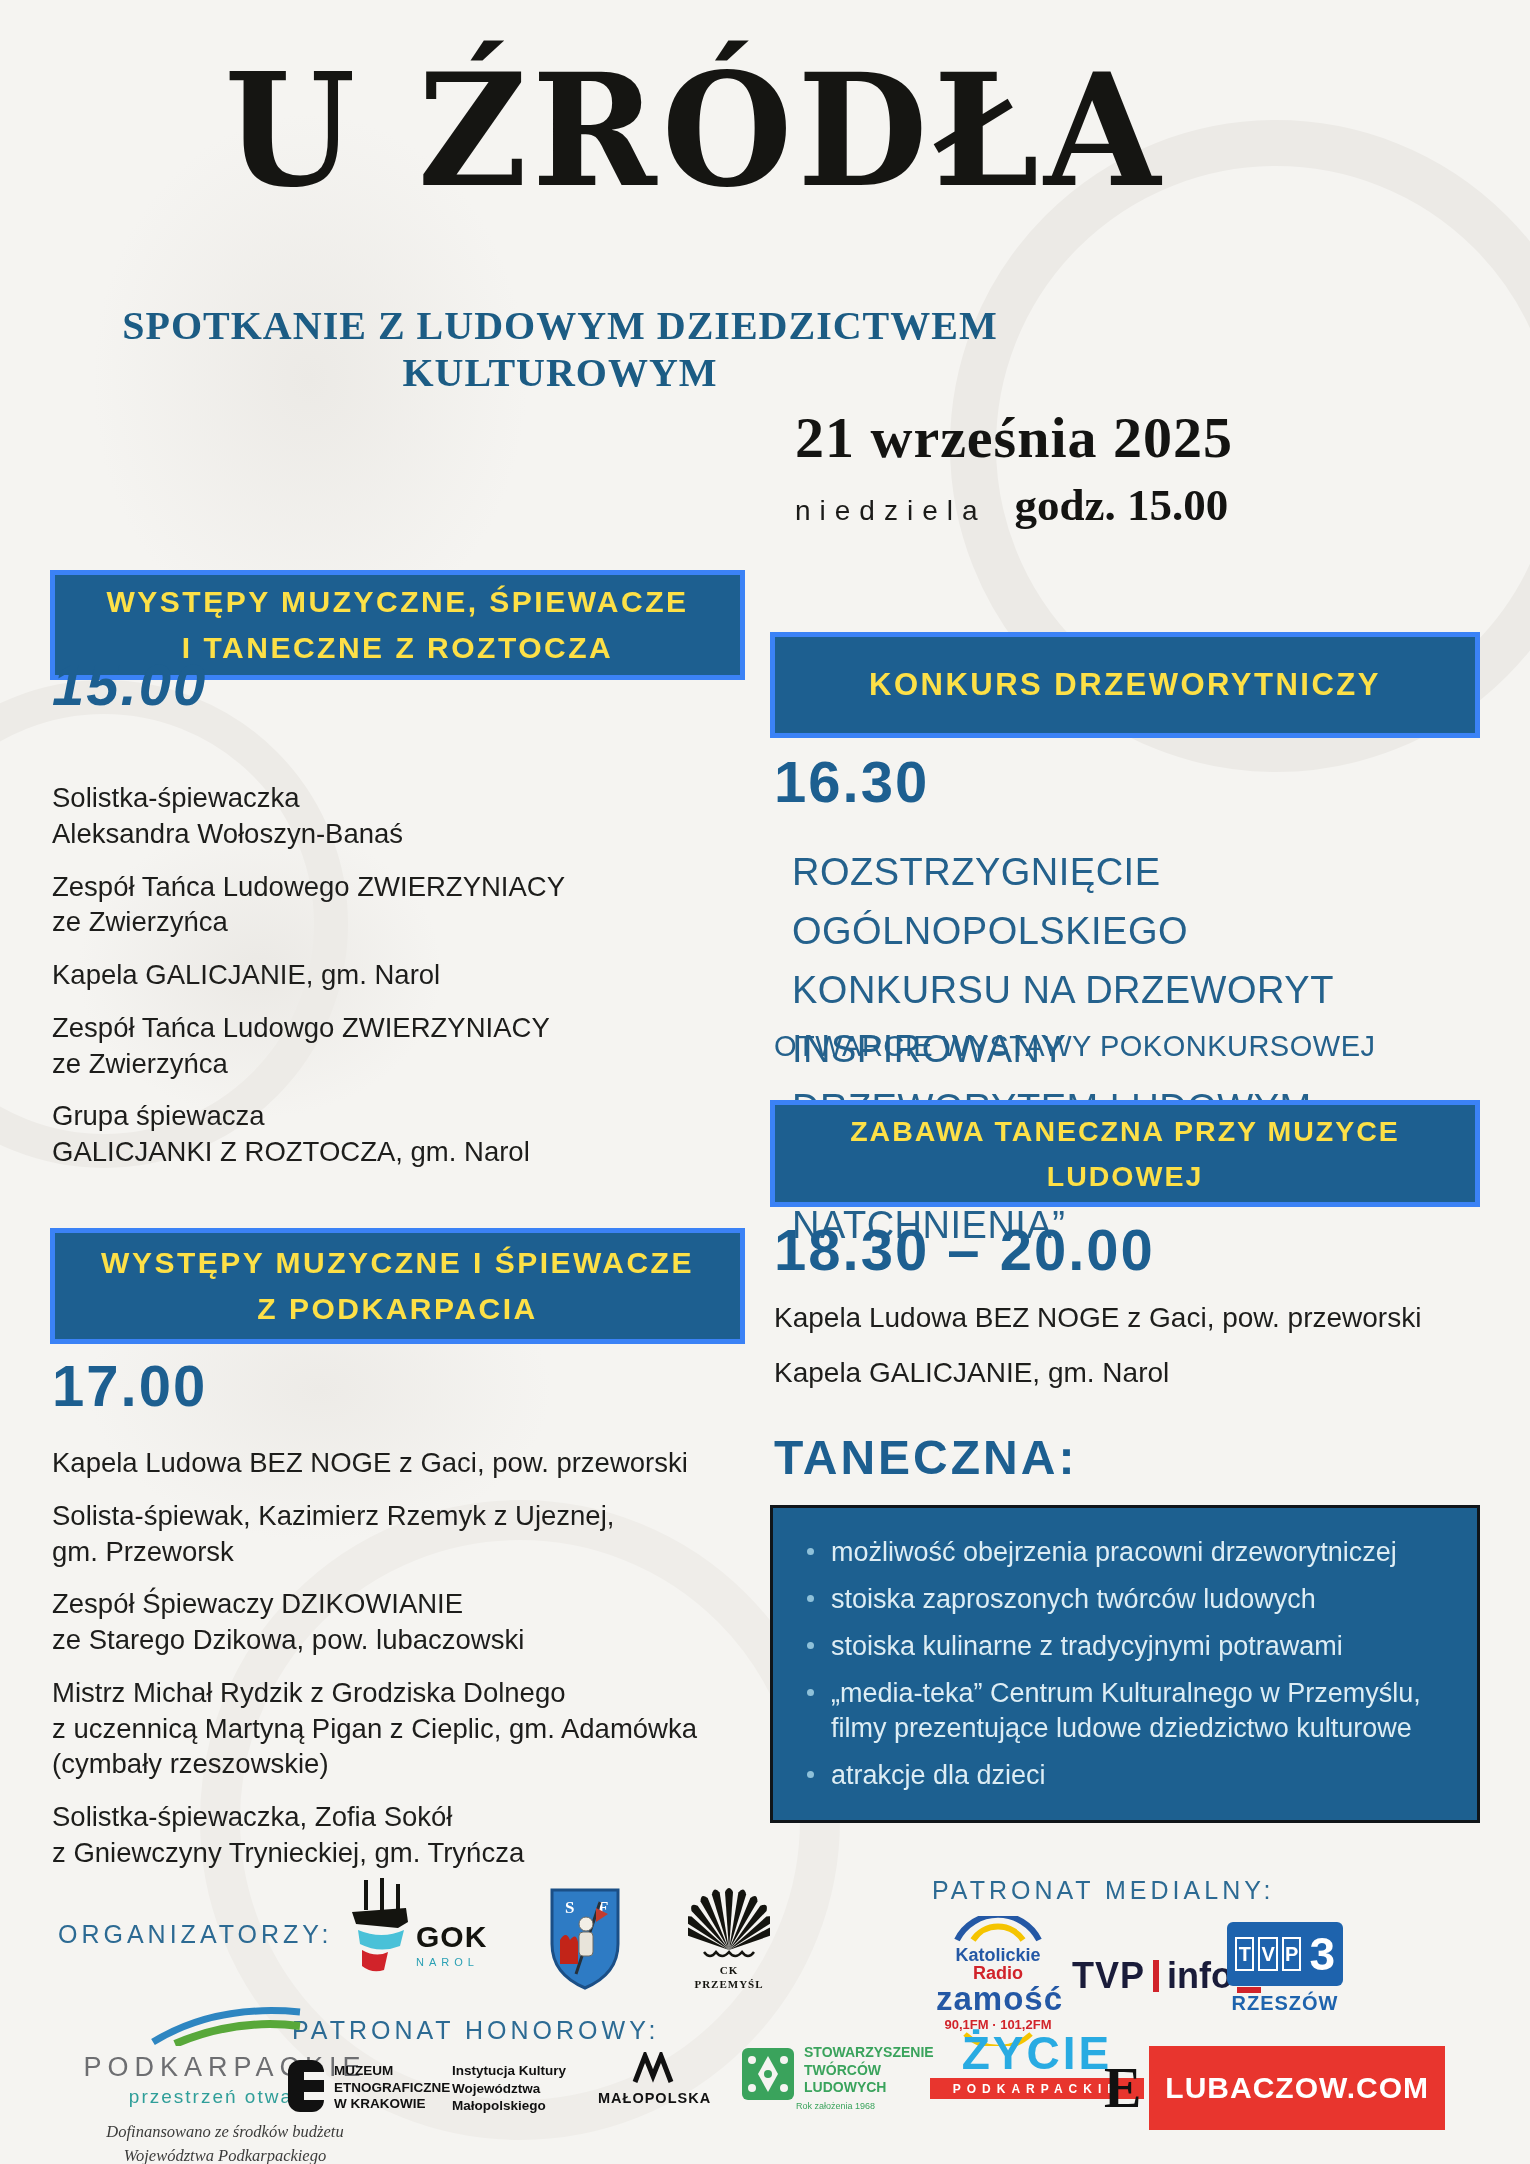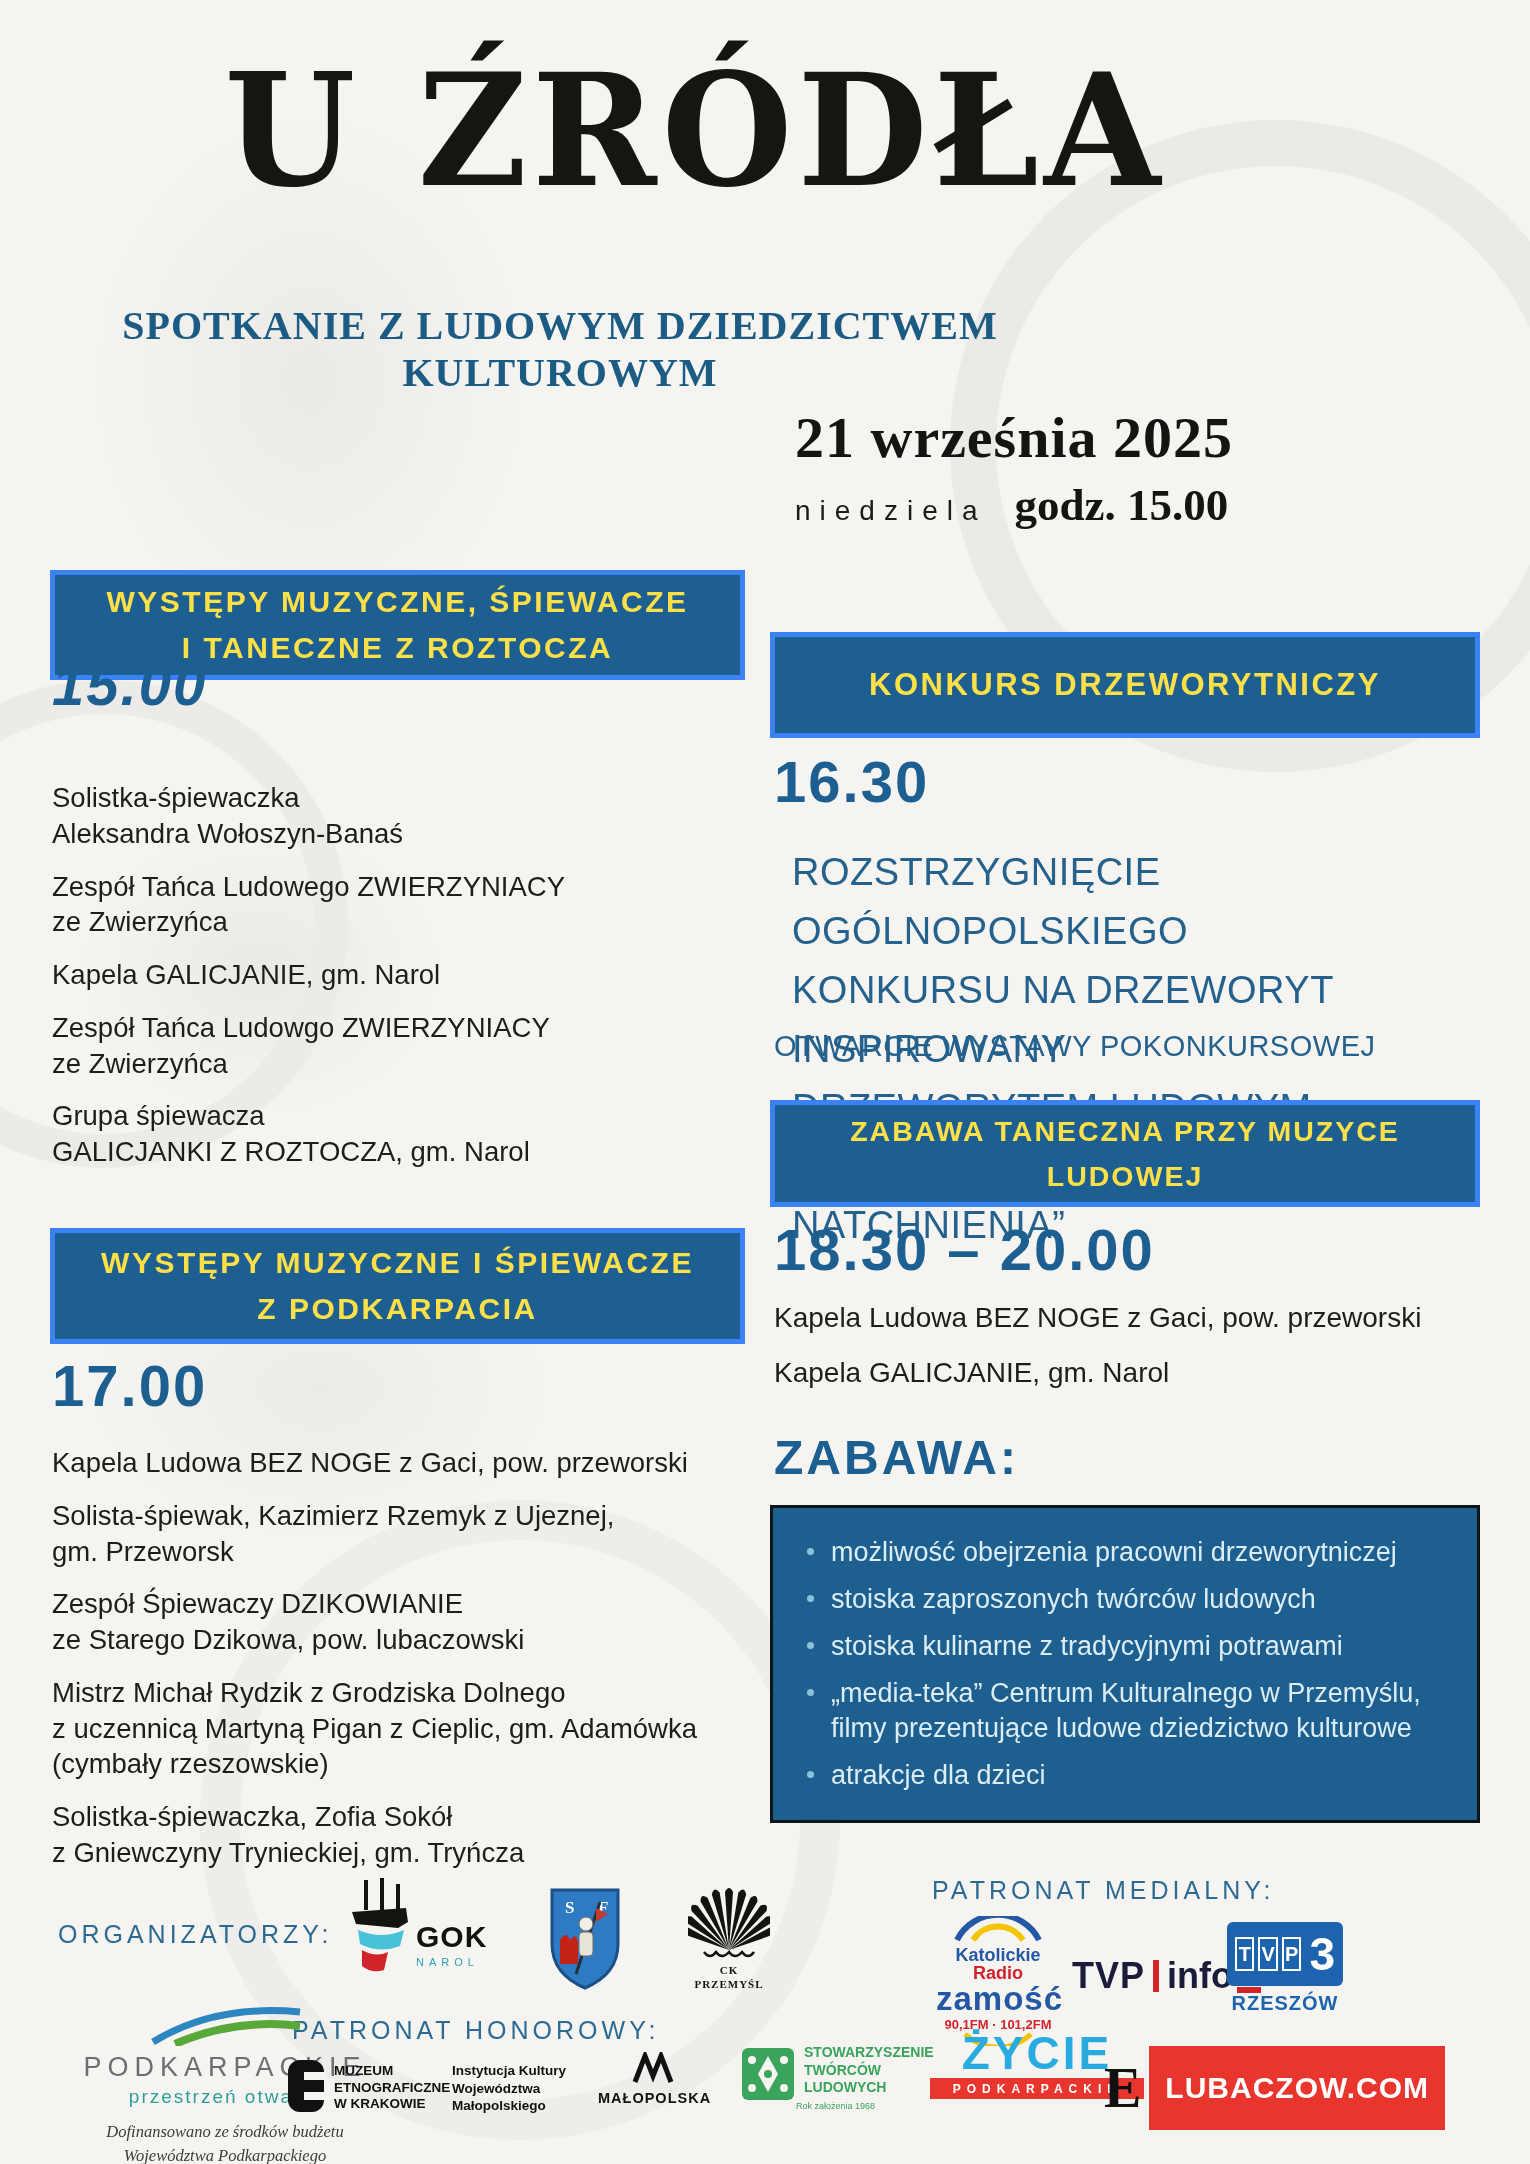--- a/index.html
+++ b/index.html
@@ -215,21 +215,21 @@
 PN. „DRZEWORYT – ŹRÓDŁO NATCHNIENIA”</div>
   <div class="konkurs-note">OTWARCIE WYSTAWY POKONKURSOWEJ</div>
 
   <div class="banner banner-zabawa">ZABAWA TANECZNA PRZY MUZYCE LUDOWEJ</div>
   <div class="time time-1830">18.30 – 20.00</div>
   <div class="zabawa-list">
       <div class="zabawa-item">Kapela Ludowa BEZ NOGE z Gaci, pow. przeworski</div>
       <div class="zabawa-item">Kapela GALICJANIE, gm. Narol</div>
     </div>
 
-  <div class="ponadto-h">ZABAWA:</div>
+  <div class="ponadto-h">TANECZNA:</div>
   <div class="ponadto-box">
       <div class="ponadto-item">możliwość obejrzenia pracowni drzeworytniczej</div>
       <div class="ponadto-item">stoiska zaproszonych twórców ludowych</div>
       <div class="ponadto-item">stoiska kulinarne z tradycyjnymi potrawami</div>
       <div class="ponadto-item">„media-teka” Centrum Kulturalnego w Przemyślu,
 filmy prezentujące ludowe dziedzictwo kulturowe</div>
       <div class="ponadto-item">atrakcje dla dzieci</div>
     </div>
 
   <div class="section-label lbl-org">ORGANIZATORZY:</div>

